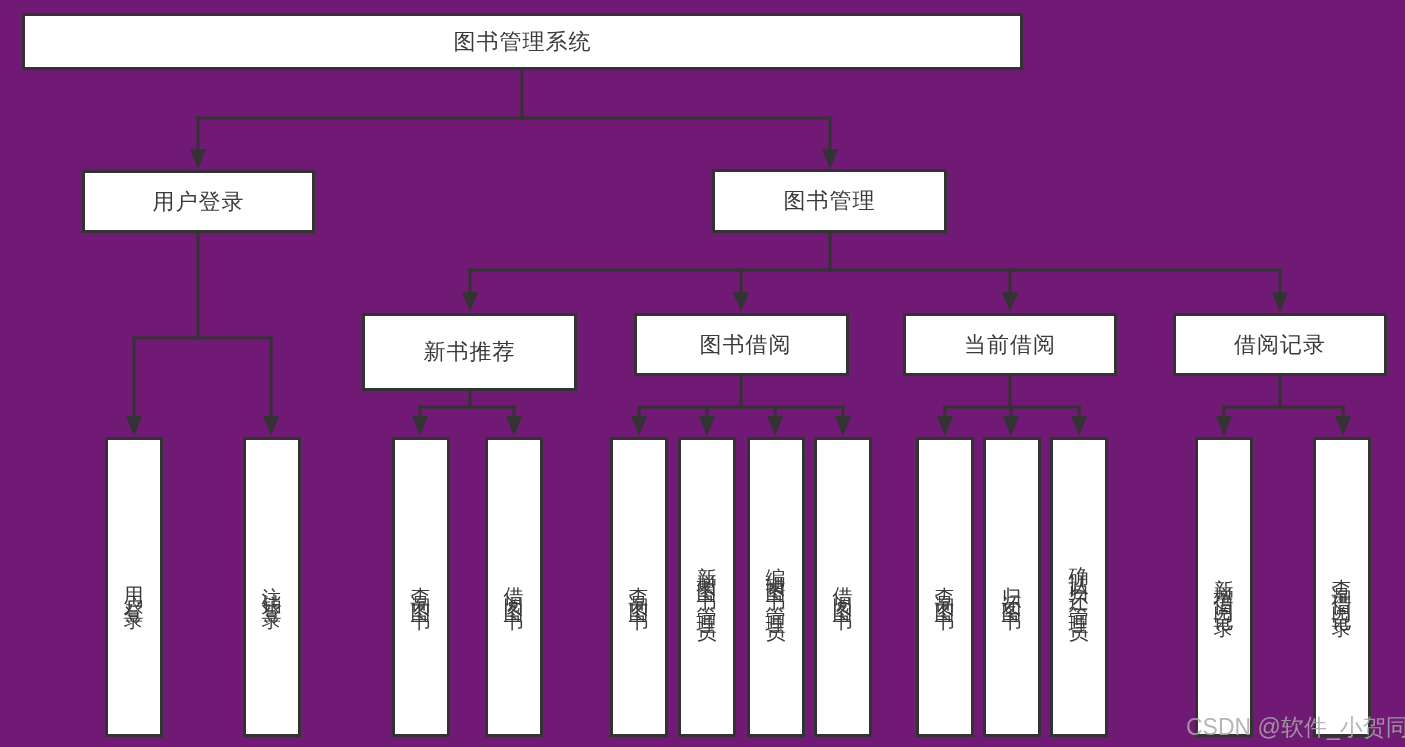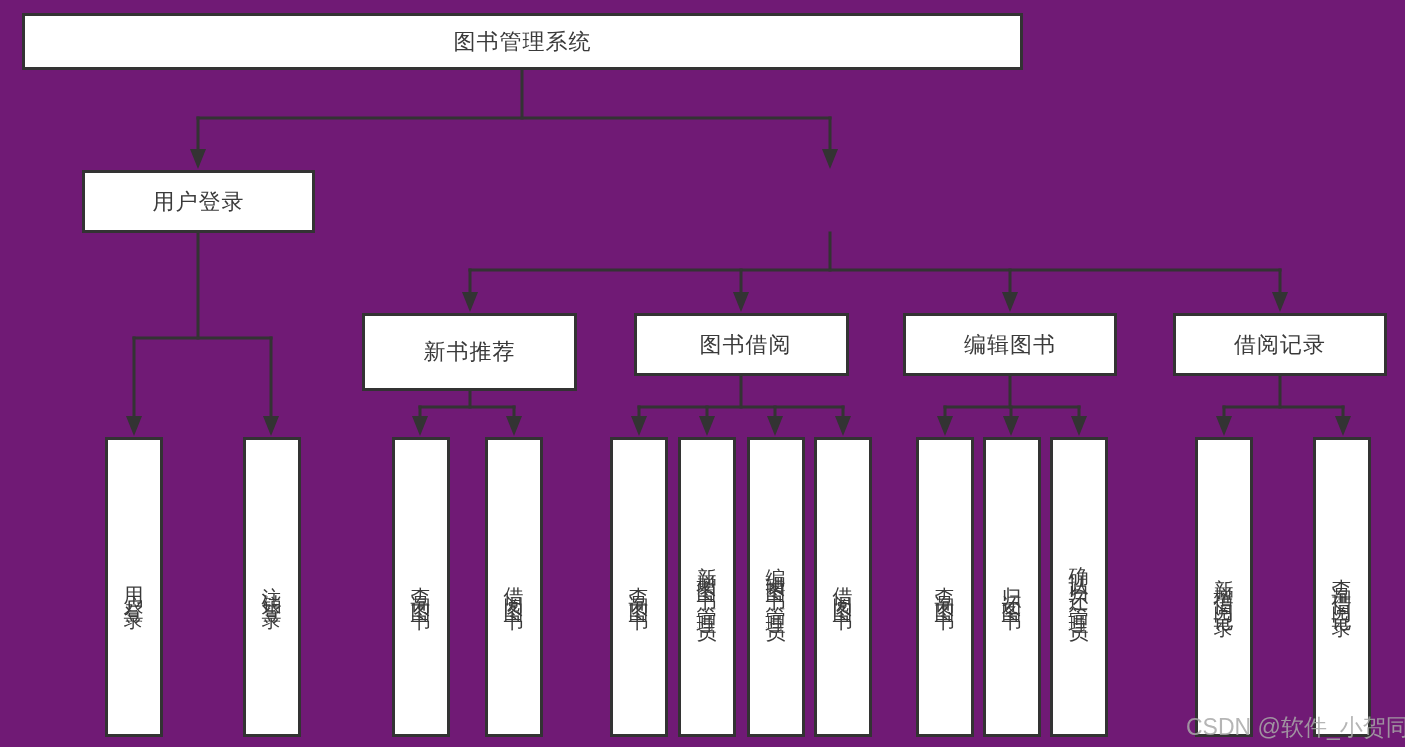--- a/index.html
+++ b/index.html
@@ -148,24 +148,25 @@
       <polygon points="1003,416 1019,416 1011,436"></polygon>
       <polygon points="1071,416 1087,416 1079,436"></polygon>
       <polygon points="1216,416 1232,416 1224,436"></polygon>
       <polygon points="1335,416 1351,416 1343,436"></polygon>
     </g>
   </svg>
 
   <div class="node" style="left:22px; top:13px; width:1001px; height:57px;">图书管理系统</div>
 
   <div class="node" style="left:82px; top:170px; width:233px; height:63px;">用户登录</div>
+  <div class="node" style="left:712px; top:169px; width:235px; height:64px;">图书管理</div>
 
   <div class="node" style="left:362px; top:313px; width:215px; height:78px;">新书推荐</div>
   <div class="node" style="left:634px; top:313px; width:215px; height:63px;padding-left:8px;">图书借阅</div>
-  <div class="node" style="left:903px; top:313px; width:214px; height:63px;">编辑图书</div>
+  <div class="node" style="left:903px; top:313px; width:214px; height:63px;">当前借阅</div>
   <div class="node" style="left:1173px; top:313px; width:214px; height:63px;">借阅记录</div>
 
   <div class="vnode" style="left:105px;">
     <span>用户登录</span>
   </div>
   <div class="vnode" style="left:243px;">
     <span>注销登录</span>
   </div>
 
   <div class="vnode" style="left:392px;">

